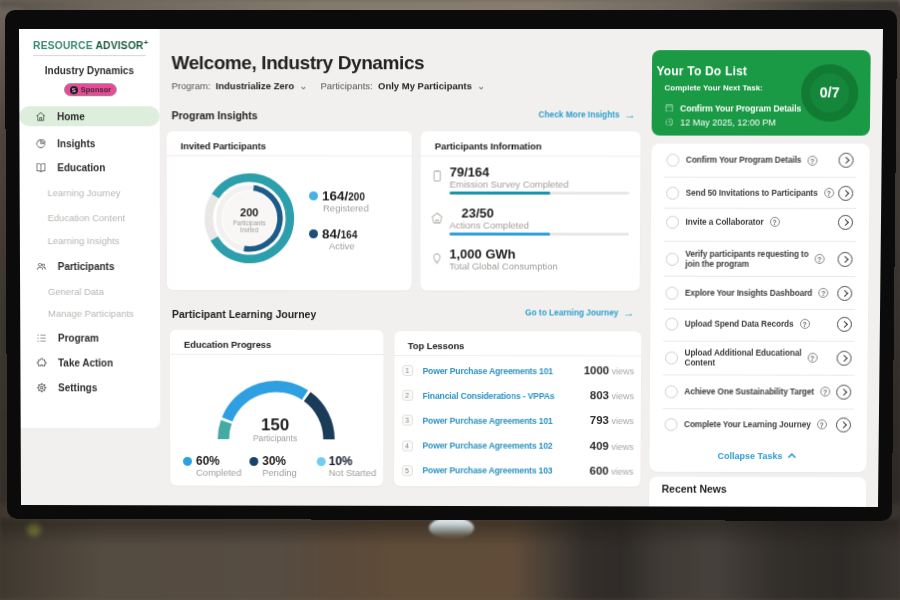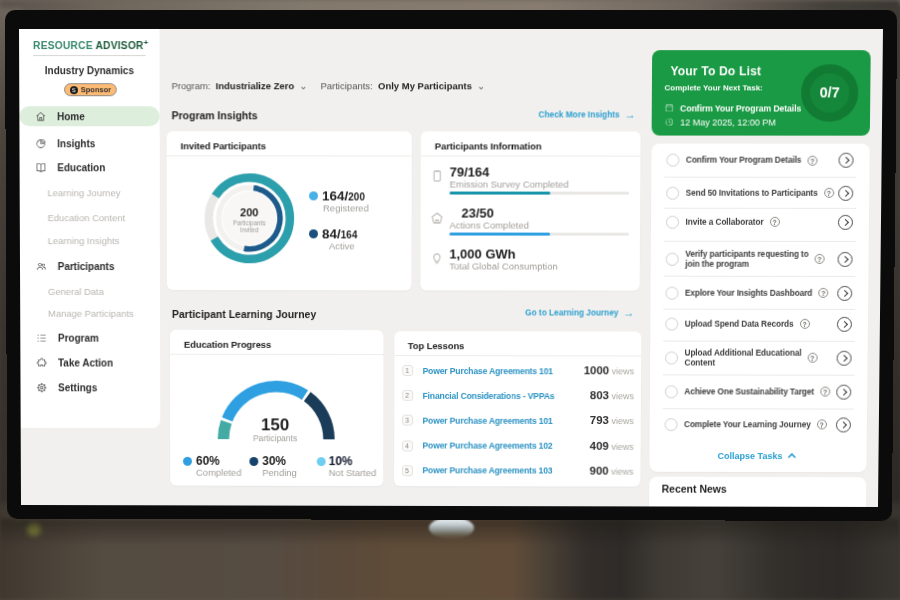--- a/index.html
+++ b/index.html
@@ -36,21 +36,21 @@
     background:#f1f0ee; overflow:hidden; font-family:"Liberation Sans", sans-serif; }
 
   
   #sidebar { position:absolute; left:0; top:0; width:141px; height:399.5px; background:#fff; border-radius:0 0 8px 0; }
   .logo { position:absolute; left:14px; top:8.5px; font-size:10.3px; font-weight:bold; letter-spacing:.2px; white-space:nowrap; }
   .logo .r { color:#3a8a6e; } .logo .a { color:#1d5b3c; }
   .logo sup { font-size:8px; }
   .sdiv { position:absolute; left:14px; top:26px; width:113px; height:1px; background:#d8d6d2; }
   .org { position:absolute; left:0; top:36px; width:141px; text-align:center; font-size:10px; font-weight:bold; color:#2e2e2e; }
   .sponsor { position:absolute; left:45px; top:54px; width:53px; height:13px; border:1px solid #8f8d89; border-radius:7px;
-    background:#fdba74; display:flex; align-items:center; justify-content:center; gap:3px; }
+    background:#ec4899; display:flex; align-items:center; justify-content:center; gap:3px; }
   .sponsor .dot { width:8px; height:8px; border-radius:50%; background:#1c1c1c; color:#fff; font-size:6px; line-height:8px; text-align:center; }
   .sponsor .txt { font-size:7.5px; color:#2e2e2e; font-weight:bold; }
   .mi { position:absolute; left:0; width:141px; height:20px; display:flex; align-items:center; }
   .mi svg { stroke-width:1.7; width:11px; height:11px; left:15.5px; }
   .mi .tx { position:absolute; left:38px; font-size:10px; font-weight:bold; color:#2b2b2b; white-space:nowrap; }
   .mi.sub .tx { left:28px; color:#b9b6b1; font-weight:normal; font-size:9.5px; }
   .mi.home { background:#ddefdc; border-radius:10px; width:141px; }
   svg.lic { stroke:#2b2b2b; fill:none; stroke-width:1.3; }
 
   
@@ -163,20 +163,21 @@
     </div>
     <div class="mi" style="top:349px;">
       <svg class="lic" style="position:absolute;left:16px;" viewBox="0 0 24 24" width="12" height="12">
             <circle cx="12" cy="12" r="3"></circle>
             <path d="M12 2.5 L14 5 H10 Z M12 21.5 L14 19 H10 Z M2.5 12 L5 10 V14 Z M21.5 12 L19 10 V14 Z M5.3 5.3 L8.2 6.1 L6.1 8.2 Z M18.7 5.3 L17.9 8.2 L15.8 6.1 Z M5.3 18.7 L6.1 15.8 L8.2 17.9 Z M18.7 18.7 L15.8 17.9 L17.9 15.8 Z"></path>
           </svg>
       <div class="tx">Settings</div>
     </div>
   </div>
 
+  <h1>Welcome, Industry Dynamics</h1>
   <div class="progrow">Program: &nbsp;<b>Industrialize Zero</b> &nbsp;⌄ &nbsp;&nbsp;&nbsp;&nbsp;Participants: &nbsp;<b>Only My Participants</b> &nbsp;⌄</div>
   <div class="seclbl" style="left:153px;top:80px;">Program Insights</div>
   <div class="link" style="right:246px;top:80px;">Check More Insights &nbsp;<span style="font-size:11.5px;line-height:9px;vertical-align:-1px;">→</span></div>
   <div class="seclbl" style="left:153px;top:279px;">Participant Learning Journey</div>
   <div class="link" style="right:246px;top:278px;">Go to Learning Journey &nbsp;<span style="font-size:11.5px;line-height:9px;vertical-align:-1px;">→</span></div>
 
   <div class="card" id="card1" style="left:148px;top:102px;width:246px;height:159px;">
     <div class="chead">Invited Participants</div>
     <div class="csep"></div>
     <svg style="position:absolute;left:33px;top:37px;" width="100" height="100" viewBox="0 0 100 100">
@@ -266,26 +267,26 @@
           <div class="lviews"><b>793</b> <span>views</span></div>
         </div>
     <div class="lrow" style="top:107.5px;">
           <div class="lnum">4</div>
           <div class="ltx">Power Purchase Agreements 102</div>
           <div class="lviews"><b>409</b> <span>views</span></div>
         </div>
     <div class="lrow" style="top:132.5px;">
           <div class="lnum">5</div>
           <div class="ltx">Power Purchase Agreements 103</div>
-          <div class="lviews"><b>900</b> <span>views</span></div>
+          <div class="lviews"><b>600</b> <span>views</span></div>
         </div>
   </div>
 
   <div id="green" class="abs" style="left:633.5px;top:21px;width:218px;height:85px;background:#1a9a44;border-radius:8px;">
-    <div class="abs" style="left:19px;top:14px;font-size:12px;font-weight:bold;color:#fff;letter-spacing:.2px;">Your To Do List</div>
+    <div class="abs" style="left:5px;top:14px;font-size:12px;font-weight:bold;color:#fff;letter-spacing:.2px;">Your To Do List</div>
     <div class="abs" style="left:13px;top:33px;font-size:8px;font-weight:bold;color:#fff;">Complete Your Next Task:</div>
     <div class="abs" style="left:13px;top:47px;color:#fff;">
       <svg class="lic" style="stroke:#fff;vertical-align:-1px;" viewBox="0 0 24 24" width="9" height="9">
             <rect x="3" y="4" width="18" height="17" rx="2"></rect>
             <path d="M3 9 h18 M8 2 v4 M16 2 v4"></path>
           </svg>
       <span style="font-size:8.7px;font-weight:bold;letter-spacing:-0.1px;">&nbsp;Confirm Your Program Details</span>
     </div>
     <div class="abs" style="left:13px;top:61px;color:#fff;">
       <svg class="lic" style="stroke:#fff;vertical-align:-1px;" viewBox="0 0 24 24" width="9" height="9">

